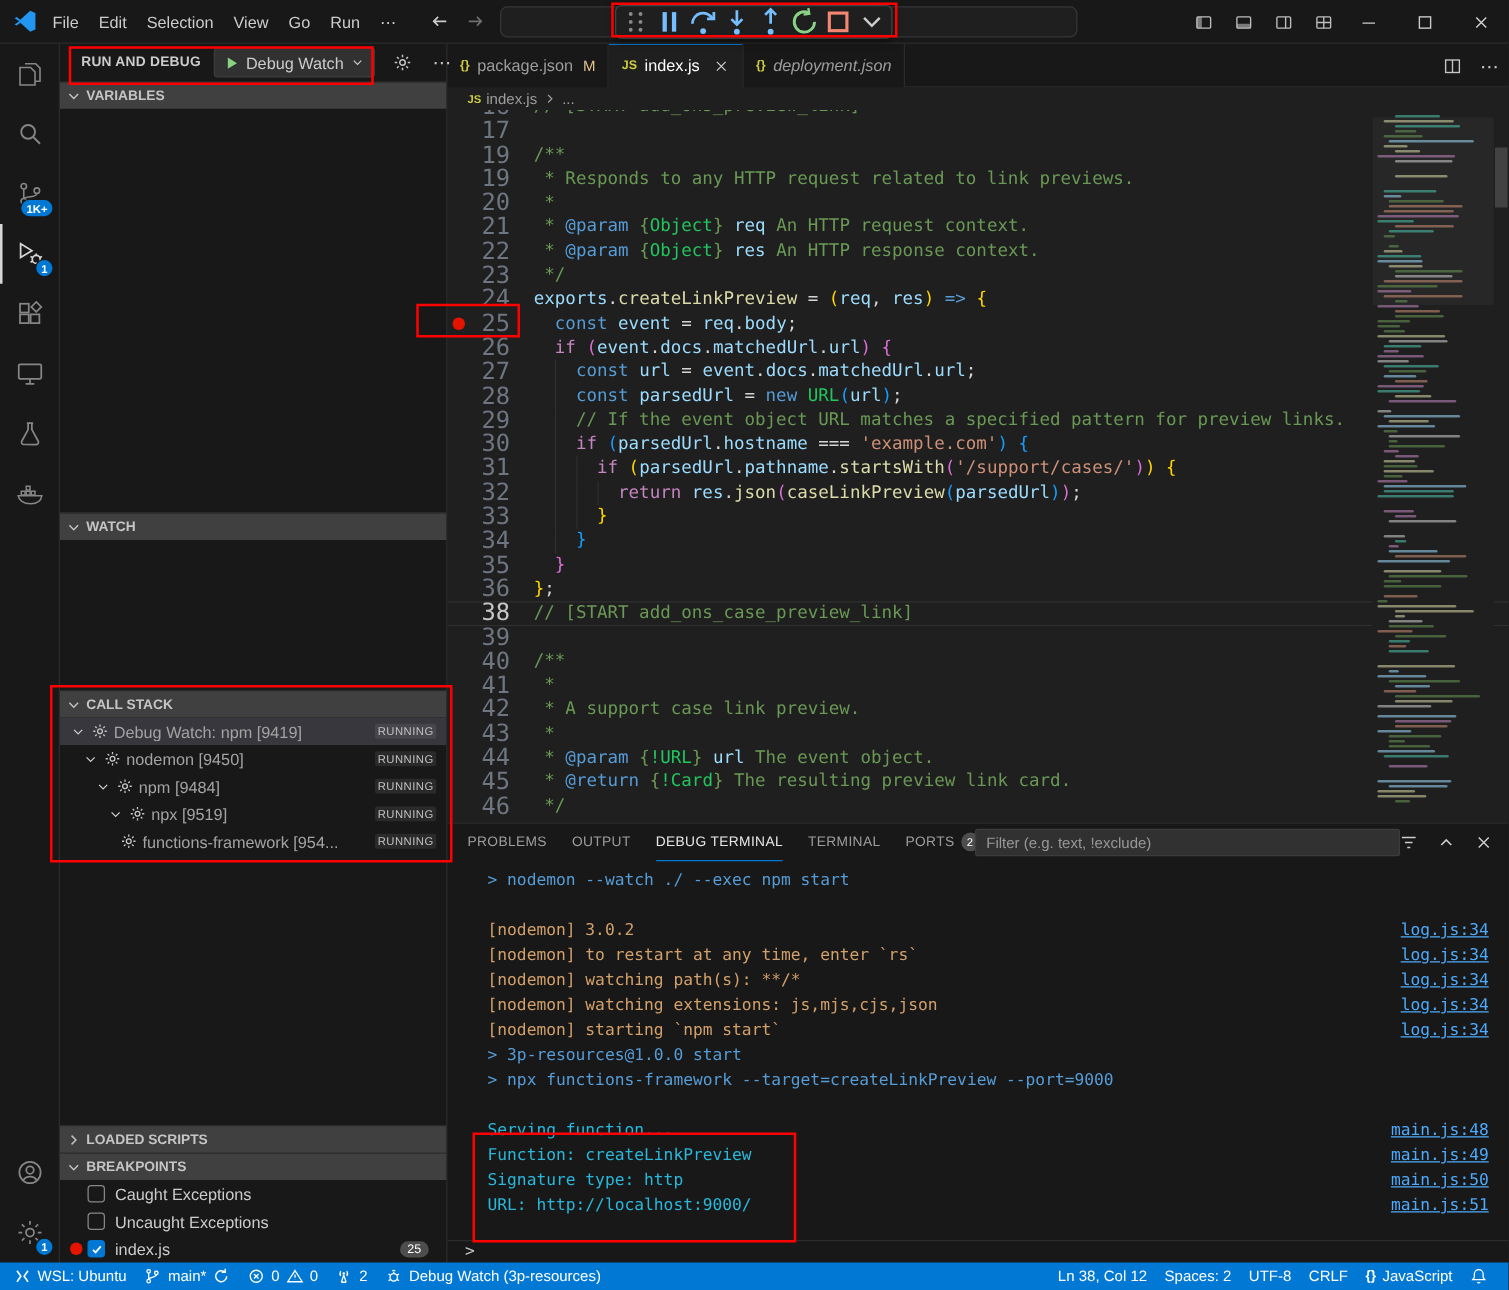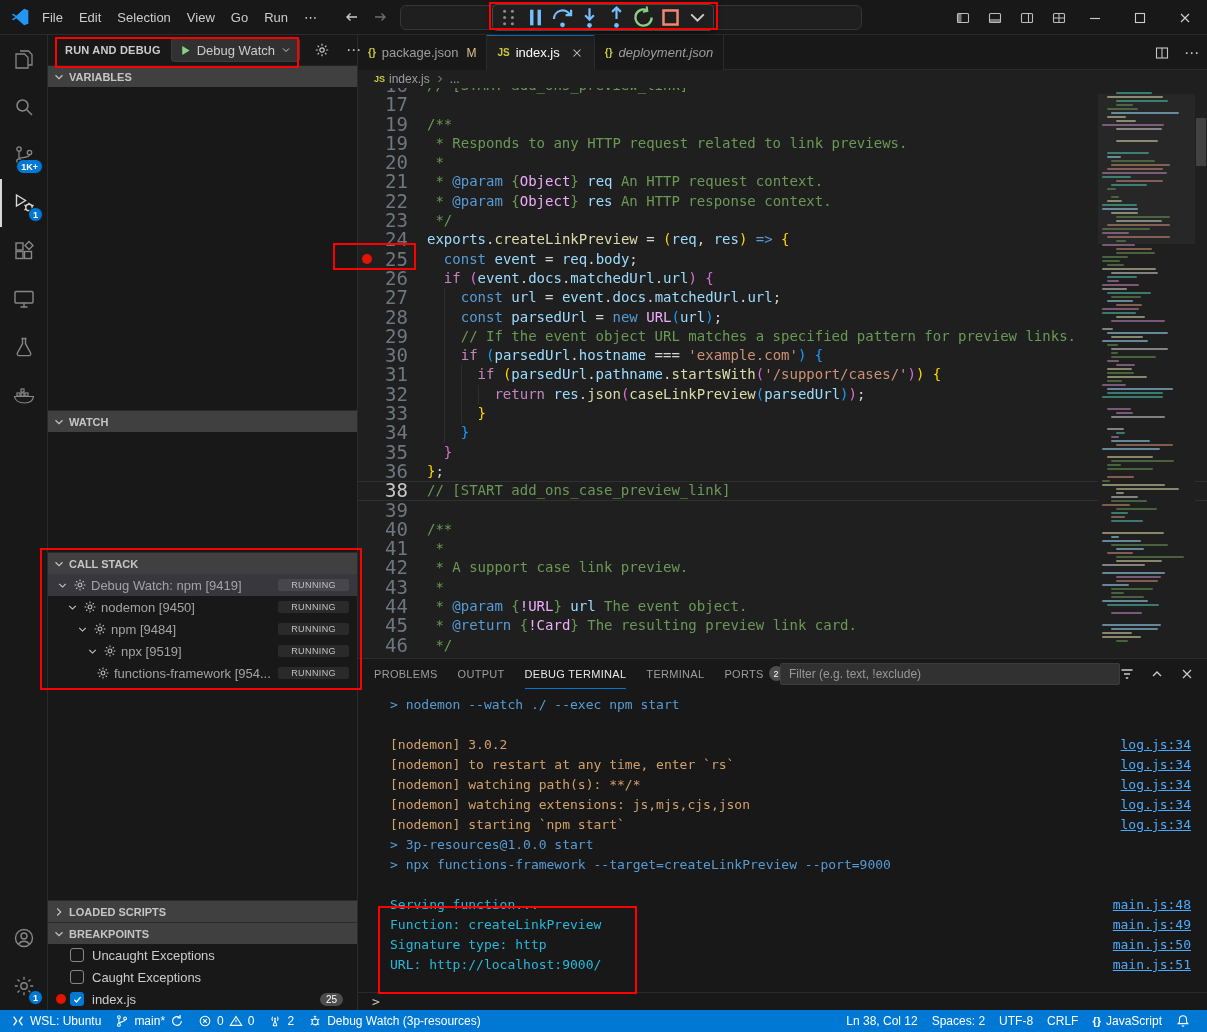--- a/index.html
+++ b/index.html
@@ -52,21 +52,21 @@
 .cs-h{top:517px}
 .ls-h{top:865px}
 .bp-h{top:887px}
 .cs-list{position:absolute;top:539px;left:0;width:100%}
 .cs-row{height:22px;display:flex;align-items:center;gap:4px;padding-right:8px}
 .cs-row.sel{background:#37373d}
 .cs-chev svg{width:13px;height:13px}
 .cs-gear{color:#c5c5c5}
 .cs-gear svg{width:14px;height:14px}
 .cs-label{color:#a3a3a3;white-space:nowrap;overflow:hidden}
-.cs-badge{margin-left:auto;flex:none;font-size:9px;color:#c2c2c2;background:rgba(255,255,255,.08);padding:1px 13px;border-radius:2px;letter-spacing:.4px}
+.cs-badge{margin-left:auto;flex:none;font-size:9px;color:#c2c2c2;background:rgba(255,255,255,.08);padding:1px 2px;border-radius:2px;letter-spacing:.4px}
 .bp-list{position:absolute;top:909px;left:0;width:100%}
 .bp-row{height:22px;display:flex;align-items:center;padding-left:4px}
 .bp-dotslot{width:18px;display:flex;align-items:center;justify-content:center;flex:none}
 .bp-dot{width:10px;height:10px;border-radius:50%;background:#e51400}
 .cb{width:14px;height:14px;border:1px solid #878787;border-radius:3px;margin-right:8px;flex:none;display:flex;align-items:center;justify-content:center}
 .cb.checked{background:#0078d4;border-color:#0078d4}
 .cb svg{width:11px;height:11px}
 .bp-label{color:#ccc}
 .bp-badge{margin-left:auto;margin-right:14px;background:#4d4d4d;color:#fff;font-size:10px;padding:1px 6px;border-radius:9px}
 
@@ -87,21 +87,21 @@
 .code-scroll{position:absolute;left:0;top:53px;right:0;bottom:0;overflow:hidden}
 .code-inner{position:relative;top:-12px}
 .code-line{position:relative;display:flex;height:19.3px;line-height:19.3px;font-family:"DejaVu Sans Mono",monospace;font-size:14px;white-space:pre}
 .code-line.cur{box-shadow:inset 0 1px 0 #303031,inset 0 -1px 0 #303031}
 .code-line.cur .lnum{color:#c6c6c6}
 .glyph{width:18px;flex:none;display:flex;align-items:center;justify-content:center}
 .bp-dot-ed{width:10px;height:10px;border-radius:50%;background:#e51400}
 .lnum{width:32px;flex:none;text-align:right;color:#6e7681;font-size:19px}
 .src{margin-left:19px;flex:none}
 .iguide{position:absolute;top:0;bottom:0;width:1px;background:#2e2e2e}
-.tk-cm{color:#6a9955}.tk-kw{color:#c586c0}.tk-bl{color:#569cd6}.tk-ty{color:#f0abfc}.tk-fn{color:#dcdcaa}.tk-vr{color:#9cdcfe}.tk-sr{color:#ce9178}.tk-df{color:#d4d4d4}.tk-bk1{color:#ffd700}.tk-bk2{color:#da70d6}.tk-bk3{color:#179fff}
+.tk-cm{color:#6a9955}.tk-kw{color:#c586c0}.tk-bl{color:#569cd6}.tk-ty{color:#22c55e}.tk-fn{color:#dcdcaa}.tk-vr{color:#9cdcfe}.tk-sr{color:#ce9178}.tk-df{color:#d4d4d4}.tk-bk1{color:#ffd700}.tk-bk2{color:#da70d6}.tk-bk3{color:#179fff}
 .minimap{position:absolute;top:53px;right:12px;width:97px;bottom:0;background:#1f1f1f}
 .mm-bars{position:absolute;left:0;top:0;right:0;bottom:0}
 .mm-bar{position:absolute;height:2px;border-radius:1px;opacity:.55}
 .mm-slider{position:absolute;left:0;right:0;top:6px;height:150px;background:rgba(255,255,255,.04)}
 .sb-thumb{position:absolute;right:1px;top:83px;width:10px;height:48px;background:rgba(121,121,121,.4)}
 
 
 .panel{position:absolute;left:358px;top:658px;right:0;bottom:22px;background:#181818;border-top:1px solid #2b2b2b}
 .panel-tabs{position:absolute;left:0;top:0;height:30px;display:flex;align-items:center;gap:20px;padding-left:16px}
 .ptab{height:30px;display:flex;align-items:center;gap:5px;font-size:11px;color:#9d9d9d;border-bottom:1px solid transparent;letter-spacing:.3px;white-space:nowrap}
@@ -497,26 +497,26 @@
           <svg viewBox="0 0 16 16" fill="none" stroke="currentColor" stroke-width="1.3">
             <path d="M6 4l4 4-4 4"></path>
           </svg>
         </span>
       <span>LOADED SCRIPTS</span>
     </div>
     <div class="bp-list">
         <div class="bp-row">
           <span class="bp-dotslot"></span>
           <span class="cb"></span>
-          <span class="bp-label">Uncaught Exceptions</span>
+          <span class="bp-label">Caught Exceptions</span>
         </div>
         <div class="bp-row">
           <span class="bp-dotslot"></span>
           <span class="cb"></span>
-          <span class="bp-label">Caught Exceptions</span>
+          <span class="bp-label">Uncaught Exceptions</span>
         </div>
         <div class="bp-row">
           <span class="bp-dotslot">
             <span class="bp-dot"></span>
           </span>
           <span class="cb checked">
             <svg viewBox="0 0 16 16" fill="none" stroke="#fff" stroke-width="2">
               <path d="M3.5 8.5l3 3 6-7"></path>
             </svg>
           </span>

